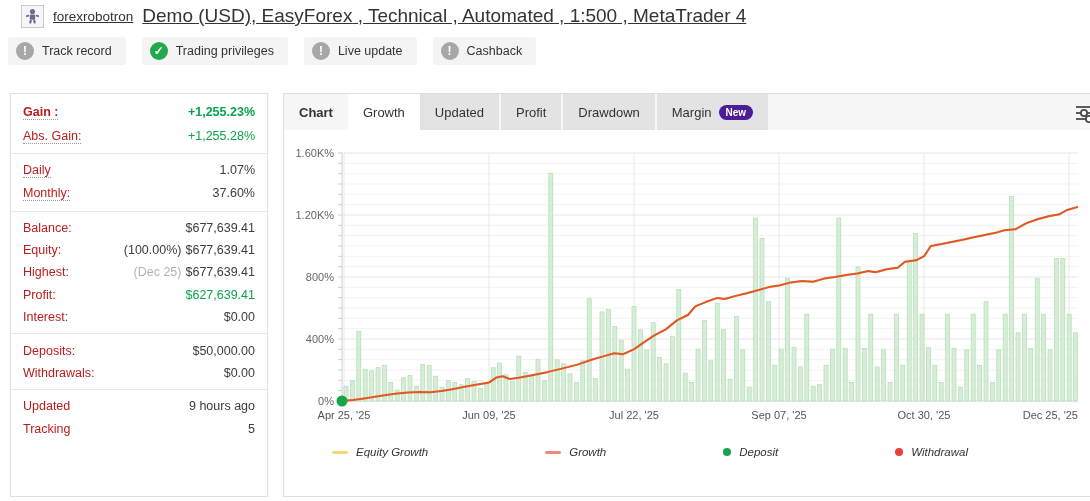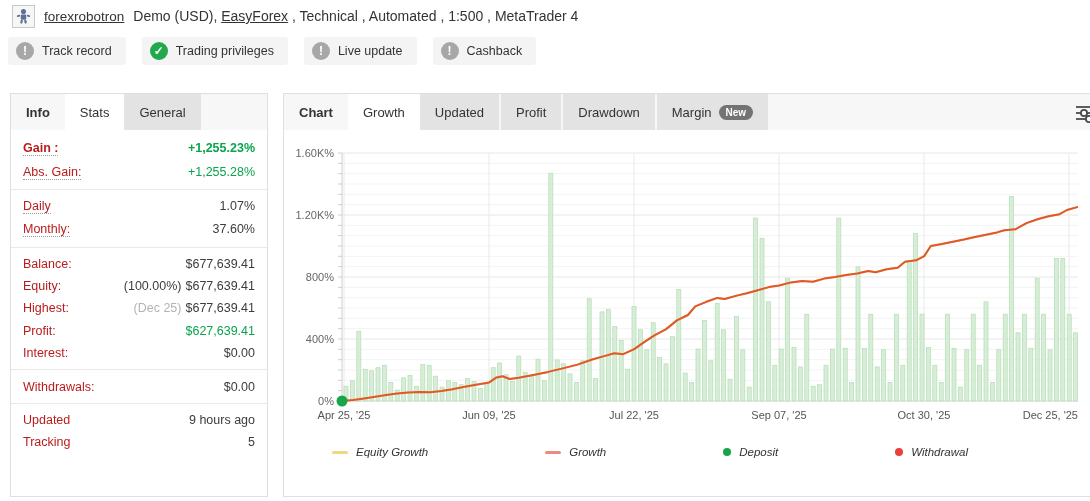--- a/index.html
+++ b/index.html
@@ -1,42 +1,42 @@
 <!DOCTYPE html>
 <html><head>
 <meta charset="utf-8">
 <style>
   * { margin:0; padding:0; box-sizing:border-box; }
   html,body { width:1090px; height:501px; background:#fff; font-family:"Liberation Sans", sans-serif; color:#3c3c3c; overflow:hidden; }
   body { position:relative; }
 
   
-  .top-header { position:absolute; left:12px; top:3px; height:26px; display:flex; align-items:center; gap:9px;text-align:center; }
+  .top-header { position:absolute; left:21px; top:3px; height:26px; display:flex; align-items:center; gap:9px;text-align:center; }
   .avatar { width:23px; height:23px; border:1px solid #c9c9c9; background:#f6f6f6; display:flex; align-items:center; justify-content:center; }
   .acct-name { font-size:13.5px; color:#333; text-decoration:underline; cursor:pointer; }
-  .subtitle { font-size:14px; color:#333; }
+  .subtitle { font-size:19px; color:#333;text-decoration:underline; }
   .subtitle a { color:#333; text-decoration:underline; cursor:pointer; }
 
   .badges-row { position:absolute; left:8px; top:37px; display:flex; gap:16px; }
   .badge { display:flex; align-items:center; gap:8px; background:#f4f4f4; border-radius:3px; padding:5px 14px 5px 8px; font-size:12.5px; color:#333; cursor:pointer; }
   .b-icon { width:18px; height:18px; border-radius:50%; color:#fff; font-weight:bold; font-size:12px; display:flex; align-items:center; justify-content:center; line-height:1; }
   .b-icon.warning { background:#a7a7a7; }
   .b-icon.ok { background:#21a94c; }
 
   
   .panel { position:absolute; background:#fff; border:1px solid #dfdfdf; }
   .stats-panel { left:10px; top:93px; width:258px; height:404px; }
   .chart-panel { left:283px; top:93px; width:832px; height:404px; }
 
   .tabstrip { display:flex; background:#f7f7f7; height:36px; align-items:stretch; position:relative; }
   .tab { padding:0 15px; display:flex; align-items:center; font-size:13px; color:#333; cursor:pointer; white-space:nowrap; }
   .tab.plain { font-weight:bold; background:transparent; }
   .tab.active { background:#fff; }
   .tab.inactive { background:#e3e3e3; margin-right:2px; }
-  .new-pill { background:#737373; color:#fff; font-size:10px; border-radius:9px; padding:2px 7px; margin-left:7px; font-weight:bold; }
+  .new-pill { background:#4c1d95; color:#fff; font-size:10px; border-radius:9px; padding:2px 7px; margin-left:7px; font-weight:bold; }
 
   .settings-btn { position:absolute; right:12px; top:7px; width:28px; height:24px; cursor:pointer; display:flex; align-items:center; justify-content:center; }
 
   
   .stats-body { padding:7px 0 0 0; }
   .srow { display:flex; justify-content:space-between; align-items:baseline; padding:4.2px 12px; font-size:12.5px; }
   .srow .lbl { color:#b91c1c; }
   .srow .lbl.dotted { border-bottom:1px dotted #999; cursor:help; }
   .srow .val { color:#3c3c3c; text-align:right; }
   .srow .val .pfx { color:#3c3c3c; margin-right:4px; }
@@ -85,31 +85,20 @@
       <span class="b-icon warning">!</span>
       <span>Live update</span>
     </div>
     <div class="badge">
       <span class="b-icon warning">!</span>
       <span>Cashback</span>
     </div>
   </div>
 
 <div class="panel stats-panel">
-  <div class="tabstrip" id="sidebar-tabs">
-      <div class="tab plain">
-        <span>Info</span>
-      </div>
-      <div class="tab active">
-        <span>Stats</span>
-      </div>
-      <div class="tab inactive">
-        <span>General</span>
-      </div>
-    </div>
   <div class="stats-body" id="stats-body">
       <div class="srow bold">
         <span class="lbl dotted">Gain :</span>
         <span class="val green"><span>+1,255.23%</span></span>
       </div>
       <div class="srow">
         <span class="lbl dotted">Abs. Gain:</span>
         <span class="val green"><span>+1,255.28%</span></span>
       </div>
       <div class="sdivider"></div>
@@ -136,20 +125,24 @@
       </div>
       <div class="srow">
         <span class="lbl">Profit:</span>
         <span class="val green"><span>$627,639.41</span></span>
       </div>
       <div class="srow">
         <span class="lbl">Interest:</span>
         <span class="val"><span>$0.00</span></span>
       </div>
       <div class="sdivider"></div>
+      <div class="srow">
+        <span class="lbl">Deposits:</span>
+        <span class="val"><span>$50,000.00</span></span>
+      </div>
       <div class="srow">
         <span class="lbl">Withdrawals:</span>
         <span class="val"><span>$0.00</span></span>
       </div>
       <div class="sdivider"></div>
       <div class="srow">
         <span class="lbl">Updated</span>
         <span class="val"><span>9 hours ago</span></span>
       </div>
       <div class="srow">

